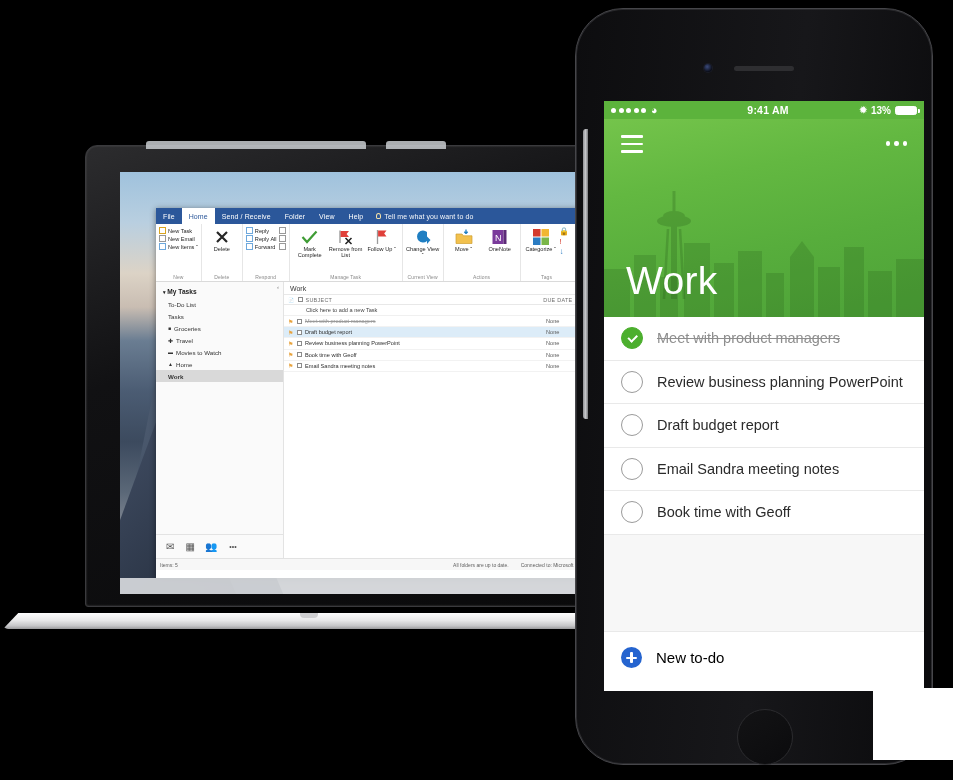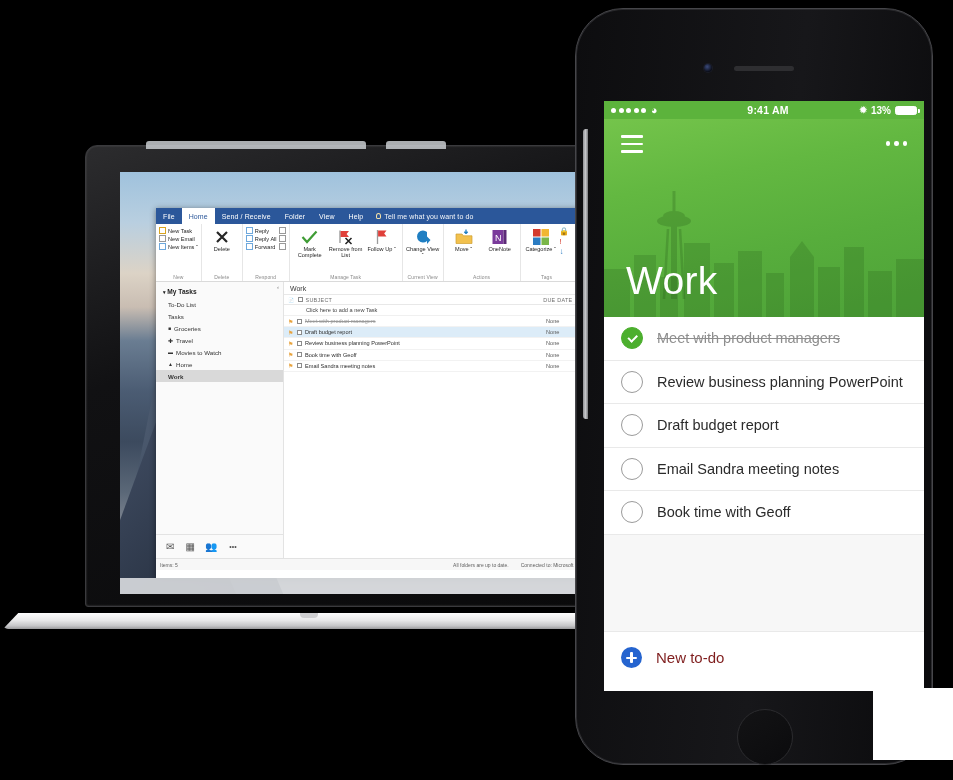--- a/index.html
+++ b/index.html
@@ -267,21 +267,21 @@
   }
   .plus {
     width: 21px; height: 21px; border-radius: 50%; background: #2564cf;
     position: relative; flex: none;
   }
   .plus::before, .plus::after {
     content:''; position: absolute; background: #fff; border-radius: 1px;
   }
   .plus::before { left: 5px; top: 9.5px; width: 11px; height: 2.2px; }
   .plus::after  { top: 5px; left: 9.4px; height: 11px; width: 2.2px; }
-  .new-label { margin-left: 14px; font-size: 15px; color: #7f1d1d; }
+  .new-label { margin-left: 14px; font-size: 15px; color: #000000; }
 
   .artifact {
     position: absolute; left: 873px; top: 688px; width: 80px; height: 72px;
     background: #fff;
   }
 </style>
 </head>
 <body>
 
 <div id="stage">

